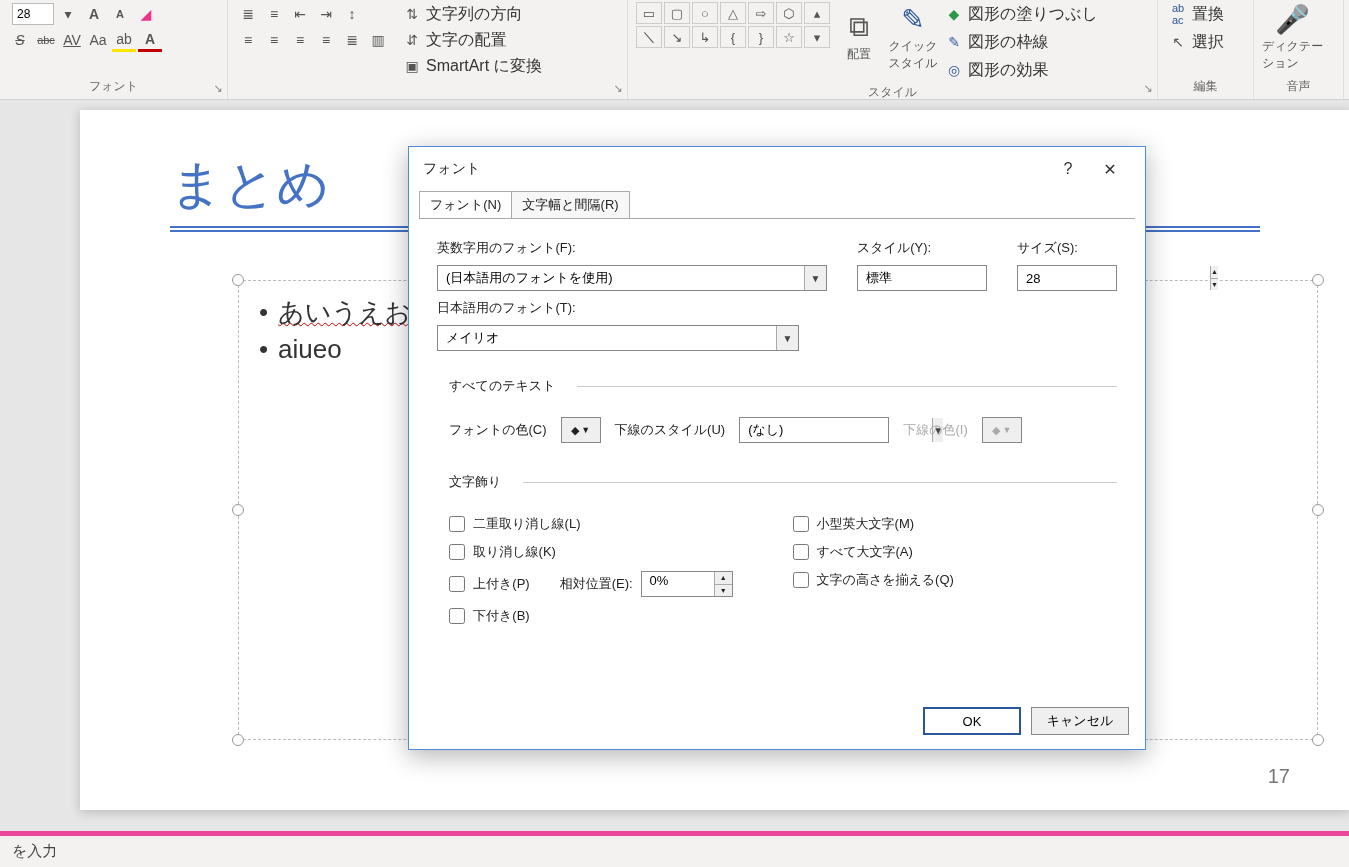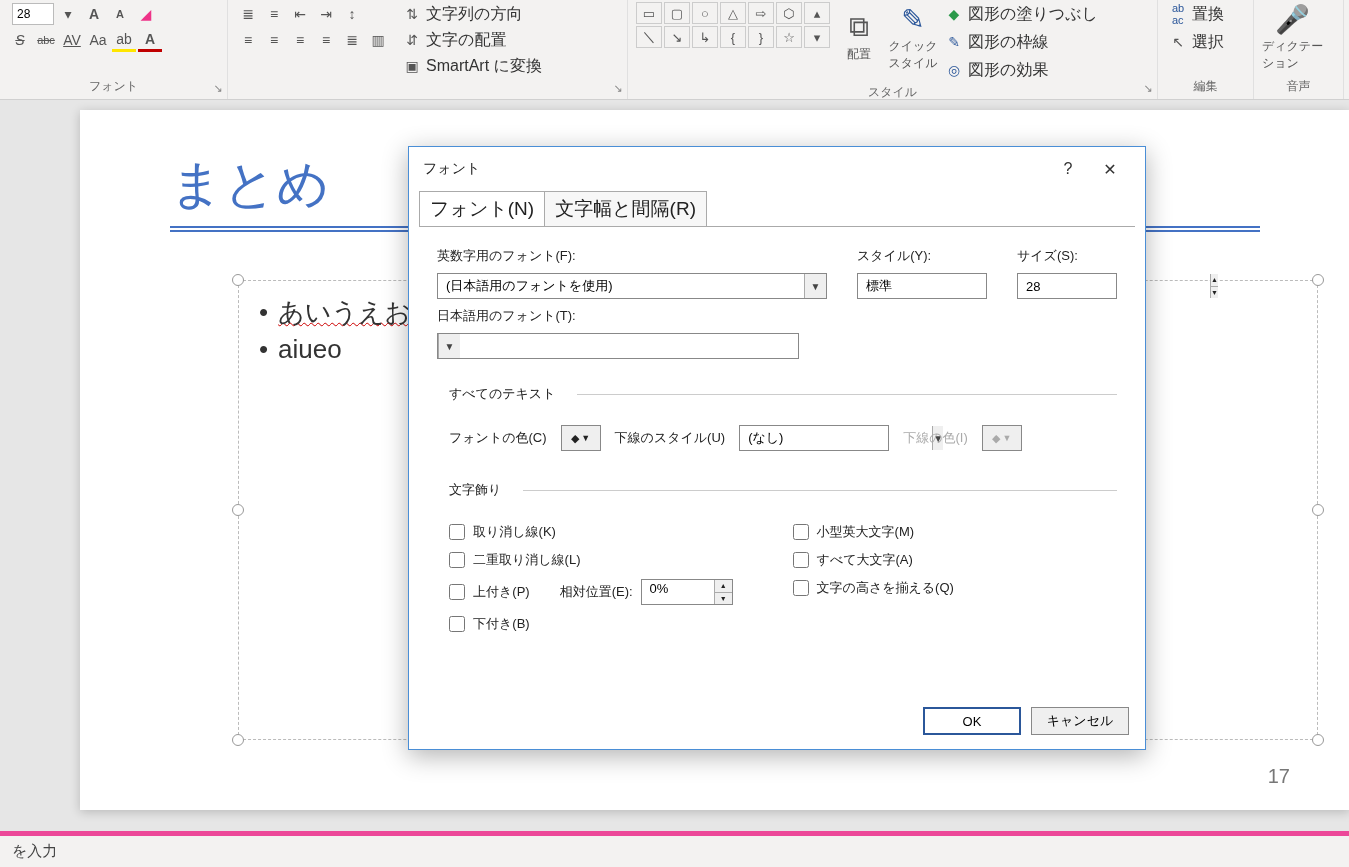--- a/index.html
+++ b/index.html
@@ -33,21 +33,21 @@
 
 
 .status { position: absolute; left: 0; right: 0; bottom: 0; height: 36px; background: #f3f2f1; border-top: 5px solid #ec4899; display: flex; align-items: center; padding: 0 12px; font-size: 15px; color: #444; }
 
 
 .modal { position: absolute; left: 408px; top: 146px; width: 738px; height: 604px; background: #fff; border: 1px solid #4a8ed6; box-shadow: 0 6px 24px rgba(0,0,0,.3); display: flex; flex-direction: column; }
 .titlebar { height: 44px; display: flex; align-items: center; padding: 0 14px; font-size: 14px; }
 .titlebar .sp { flex: 1; }
 .tbtn { width: 42px; height: 32px; display: flex; align-items: center; justify-content: center; font-size: 16px; color: #333; }
 .tabs { display: flex; padding: 0 10px; }
-.tab { padding: 4px 10px; border: 1px solid #aaa; border-bottom: none; background: #f7f7f7; font-size: 19px; margin-right: -1px; cursor: default; }
+.tab { padding: 4px 10px; border: 1px solid #aaa; border-bottom: none; background: #f7f7f7; font-size: 13px; margin-right: -1px; cursor: default; }
 .tab.active { background: #fff; position: relative; z-index: 2; }
 .tabpage { flex: 1; border-top: 1px solid #aaa; margin: 0 10px 10px; padding: 20px 18px 10px; background: #fff; position: relative; }
 .row { display: flex; align-items: center; margin-bottom: 8px; gap: 10px; }
 .lbl { font-size: 13px; }
 .combo { display: flex; align-items: stretch; border: 1px solid #888; background: #fff; height: 26px; }
 .combo input { border: none; outline: none; padding: 0 8px; font-size: 13px; flex: 1; background: transparent; }
 .combo .dd { width: 22px; background: #efefef; border-left: 1px solid #aaa; display: flex; align-items: center; justify-content: center; font-size: 10px; color: #444; }
 .spin { display: flex; flex-direction: column; width: 18px; border-left: 1px solid #aaa; }
 .spin div { flex: 1; display: flex; align-items: center; justify-content: center; font-size: 7px; background: #efefef; }
 .spin div:first-child { border-bottom: 1px solid #aaa; }
@@ -273,20 +273,21 @@
             <div>▼</div>
           </div>
       </div>
     </div>
 
     <div class="row">
         <div class="lbl"><span>日本語用のフォント(T):</span></div>
       </div>
     <div class="row">
       <div class="combo" style="width:362px">
+        <input value="メイリオ" style="">
         <div class="dd">▼</div>
       </div>
     </div>
 
     <div class="sec-wrap" style="margin:14px 0 10px">
       <div class="section-lbl">すべてのテキスト</div>
       <div class="hr"></div>
     </div>
 
     <div class="row" style="gap:14px;padding-left:12px">
@@ -309,25 +310,25 @@
 
     <div class="sec-wrap" style="margin:18px 0 12px">
       <div class="section-lbl">文字飾り</div>
       <div class="hr"></div>
     </div>
 
     <div class="deco">
       <div>
         <label class="cb">
             <input type="checkbox" style="">
+            <span>二重取り消し線(L)</span>
+          </label>
+        <label class="cb">
+            <input type="checkbox" style="">
             <span>取り消し線(K)</span>
-          </label>
-        <label class="cb">
-            <input type="checkbox" style="">
-            <span>二重取り消し線(L)</span>
           </label>
         <div class="cb">
           <input type="checkbox" style="">
           <span>上付き(P)</span>
           <span class="lbl" style="margin-left:22px">相対位置(E):</span>
           <div class="combo" style="width:92px">
             <input value="0%" style="">
             <div class="spin">
                 <div>▲</div>
                 <div>▼</div>

